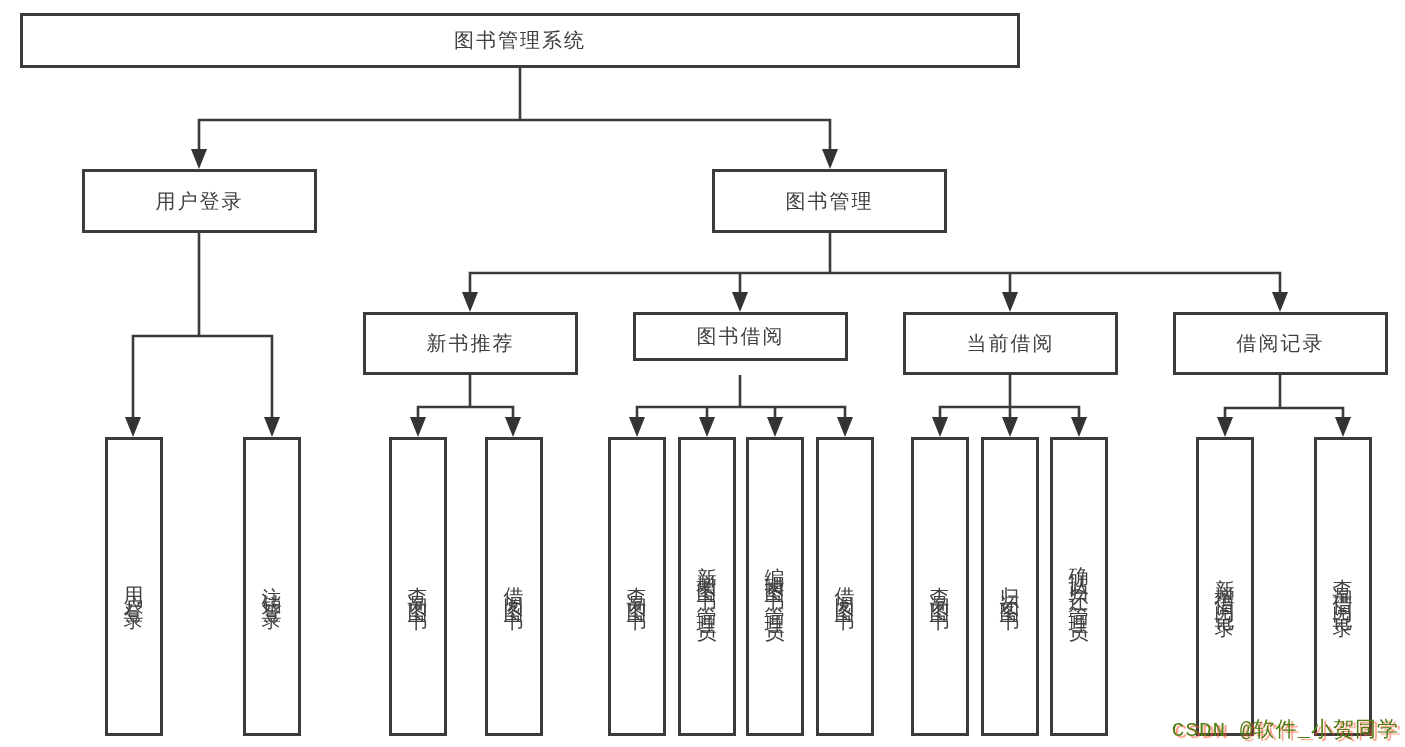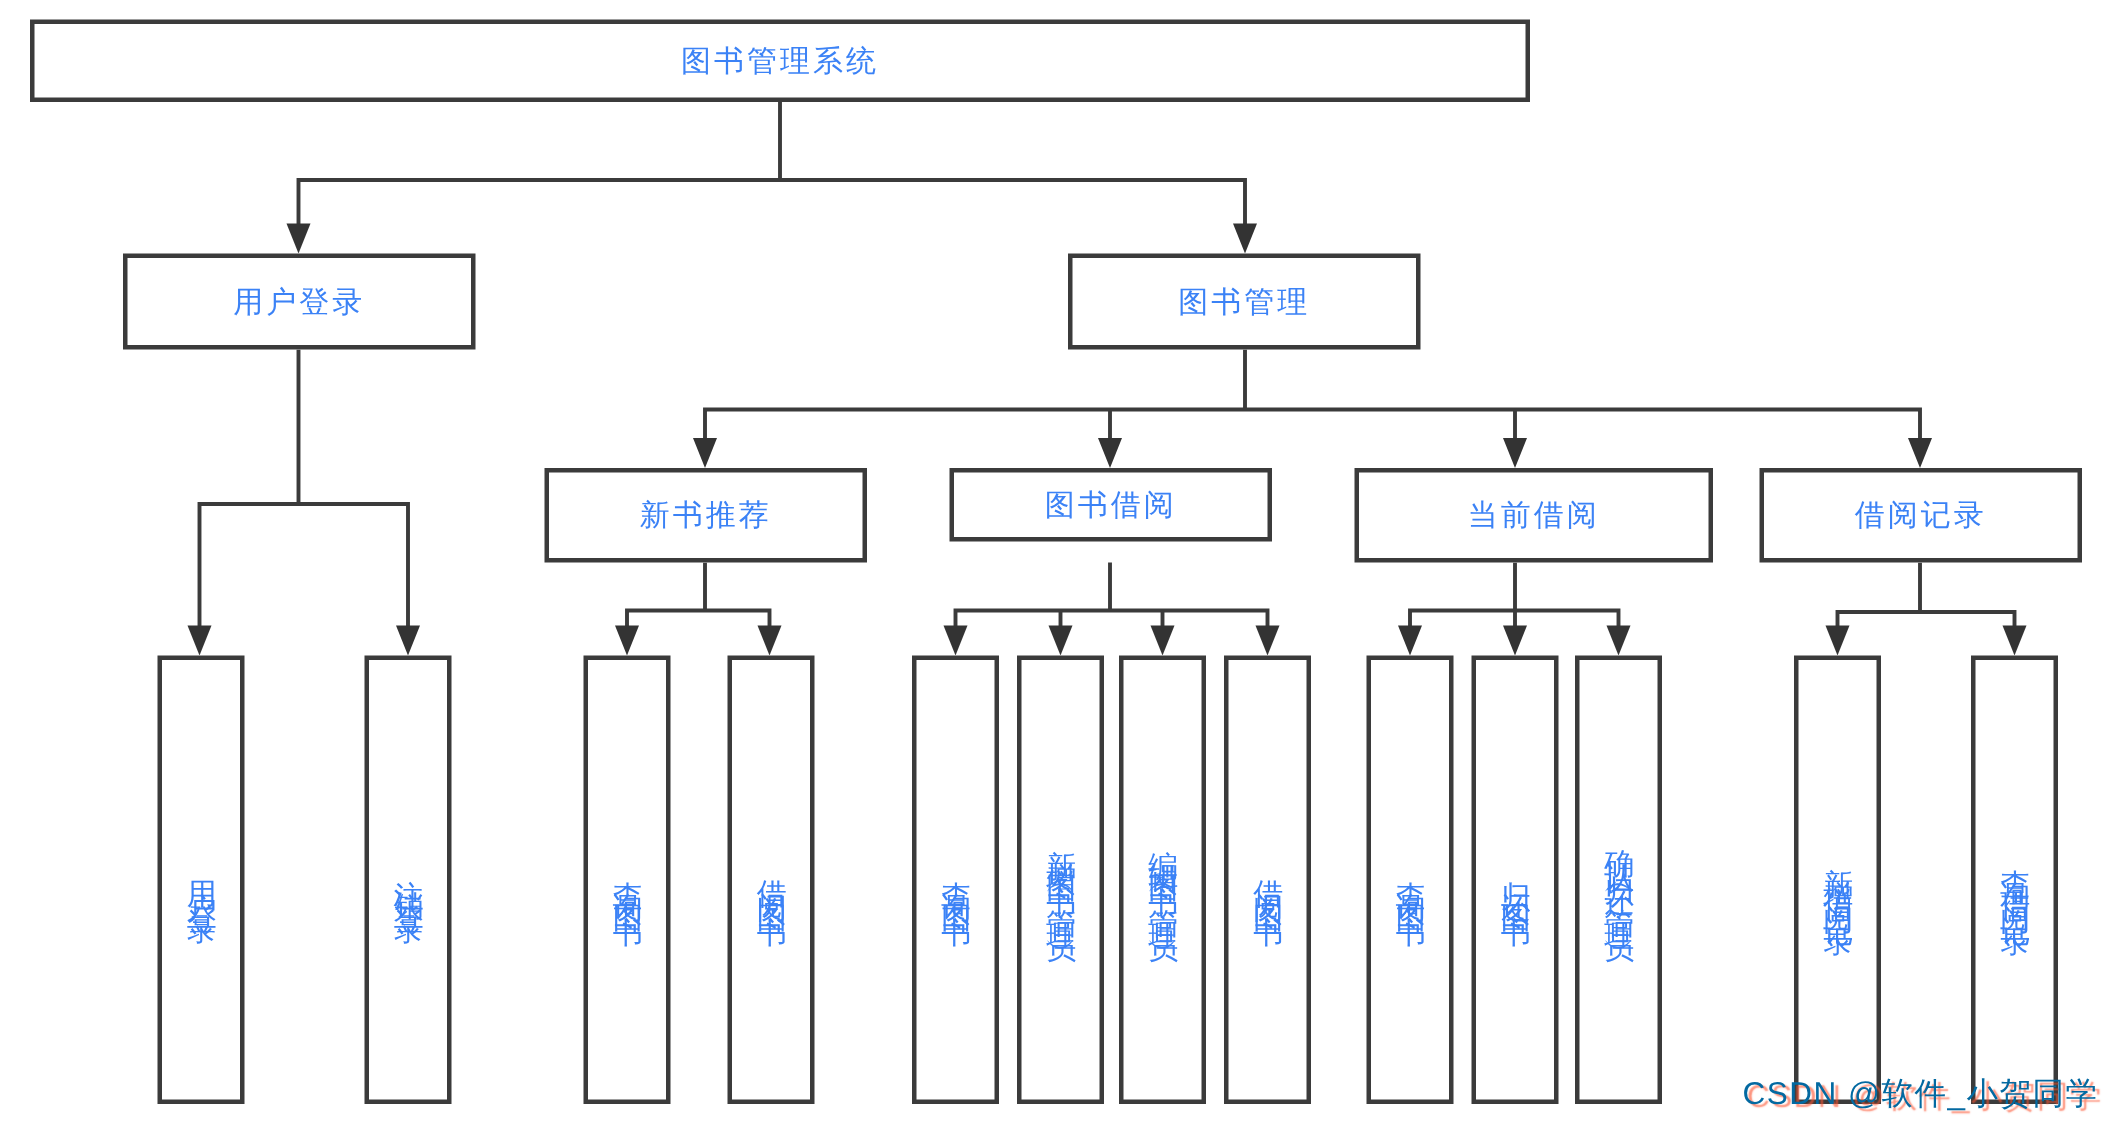--- a/index.html
+++ b/index.html
@@ -29,56 +29,57 @@
   }
   .wires polygon {
     fill: #333333;
     stroke: none;
   }
   .node {
     position: absolute;
     box-sizing: border-box;
     background: #ffffff;
     border: 3px solid #3b3b3b;
-    color: #3b82f6;
+    color: #404040;
     display: flex;
     align-items: center;
     justify-content: center;
   }
   .hbox {
     font-size: 20px;
     letter-spacing: 2px;
   }
   .hbox.root  { left: 20px;   top: 13px;  width: 1000px; height: 55px; }
   .hbox.lv2a  { left: 82px;   top: 169px; width: 235px;  height: 64px; }
   .hbox.lv2b  { left: 712px;  top: 169px; width: 235px;  height: 64px; text-align: right; }
   .hbox.lv3a  { left: 363px;  top: 312px; width: 215px;  height: 63px; }
   .hbox.lv3b  { left: 633px;  top: 312px; width: 215px;  height: 49px; }
-  .hbox.lv3c  { left: 903px;  top: 312px; width: 239px;  height: 63px; align-items: center; }
+  .hbox.lv3c  { left: 903px;  top: 312px; width: 215px;  height: 63px; align-items: center; }
   .hbox.lv3d  { left: 1173px; top: 312px; width: 215px;  height: 63px; }
   .vbox {
     top: 437px;
     width: 58px;
     height: 299px;
     writing-mode: vertical-rl;
     text-orientation: mixed;
     font-size: 20px;
     letter-spacing: 8px;
     line-height: 1;
   }
   .vbox .lbl { display: block; }
   .watermark {
     position: absolute;
     right: 6px;
     bottom: 4px;
     font-size: 21px;
     letter-spacing: 1px;
-    color: #0369a1;
+    color: #4d7c0f;
     text-shadow: 3px 2px 1px rgba(252, 85, 49, 0.65);
     white-space: nowrap;
+    font-family: Liberation Mono, monospace;
   }
 </style>
 </head>
 <body>
 
 <div class="stage">
 
   <svg class="wires" viewBox="0 0 1405 747" xmlns="http://www.w3.org/2000/svg">
 
     <path d="M520 68 V120"></path>

